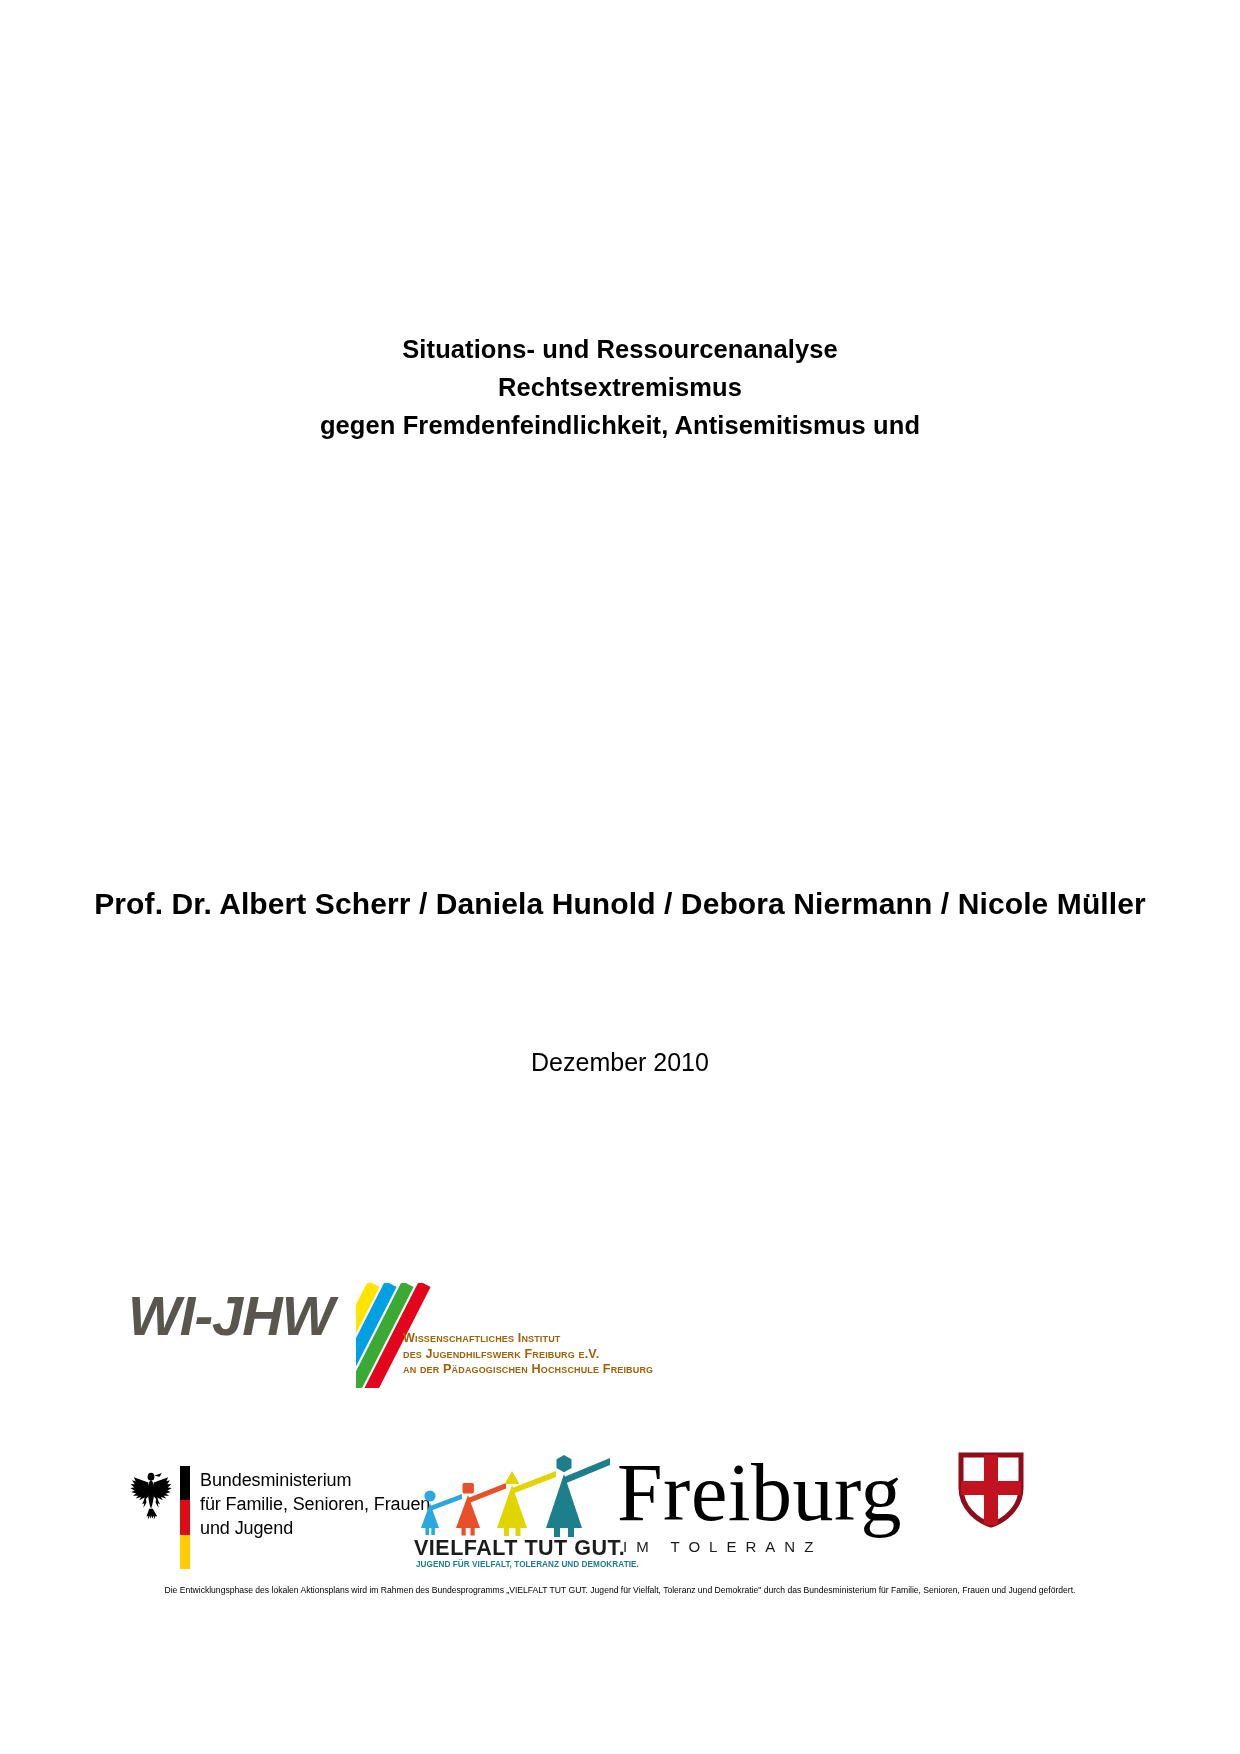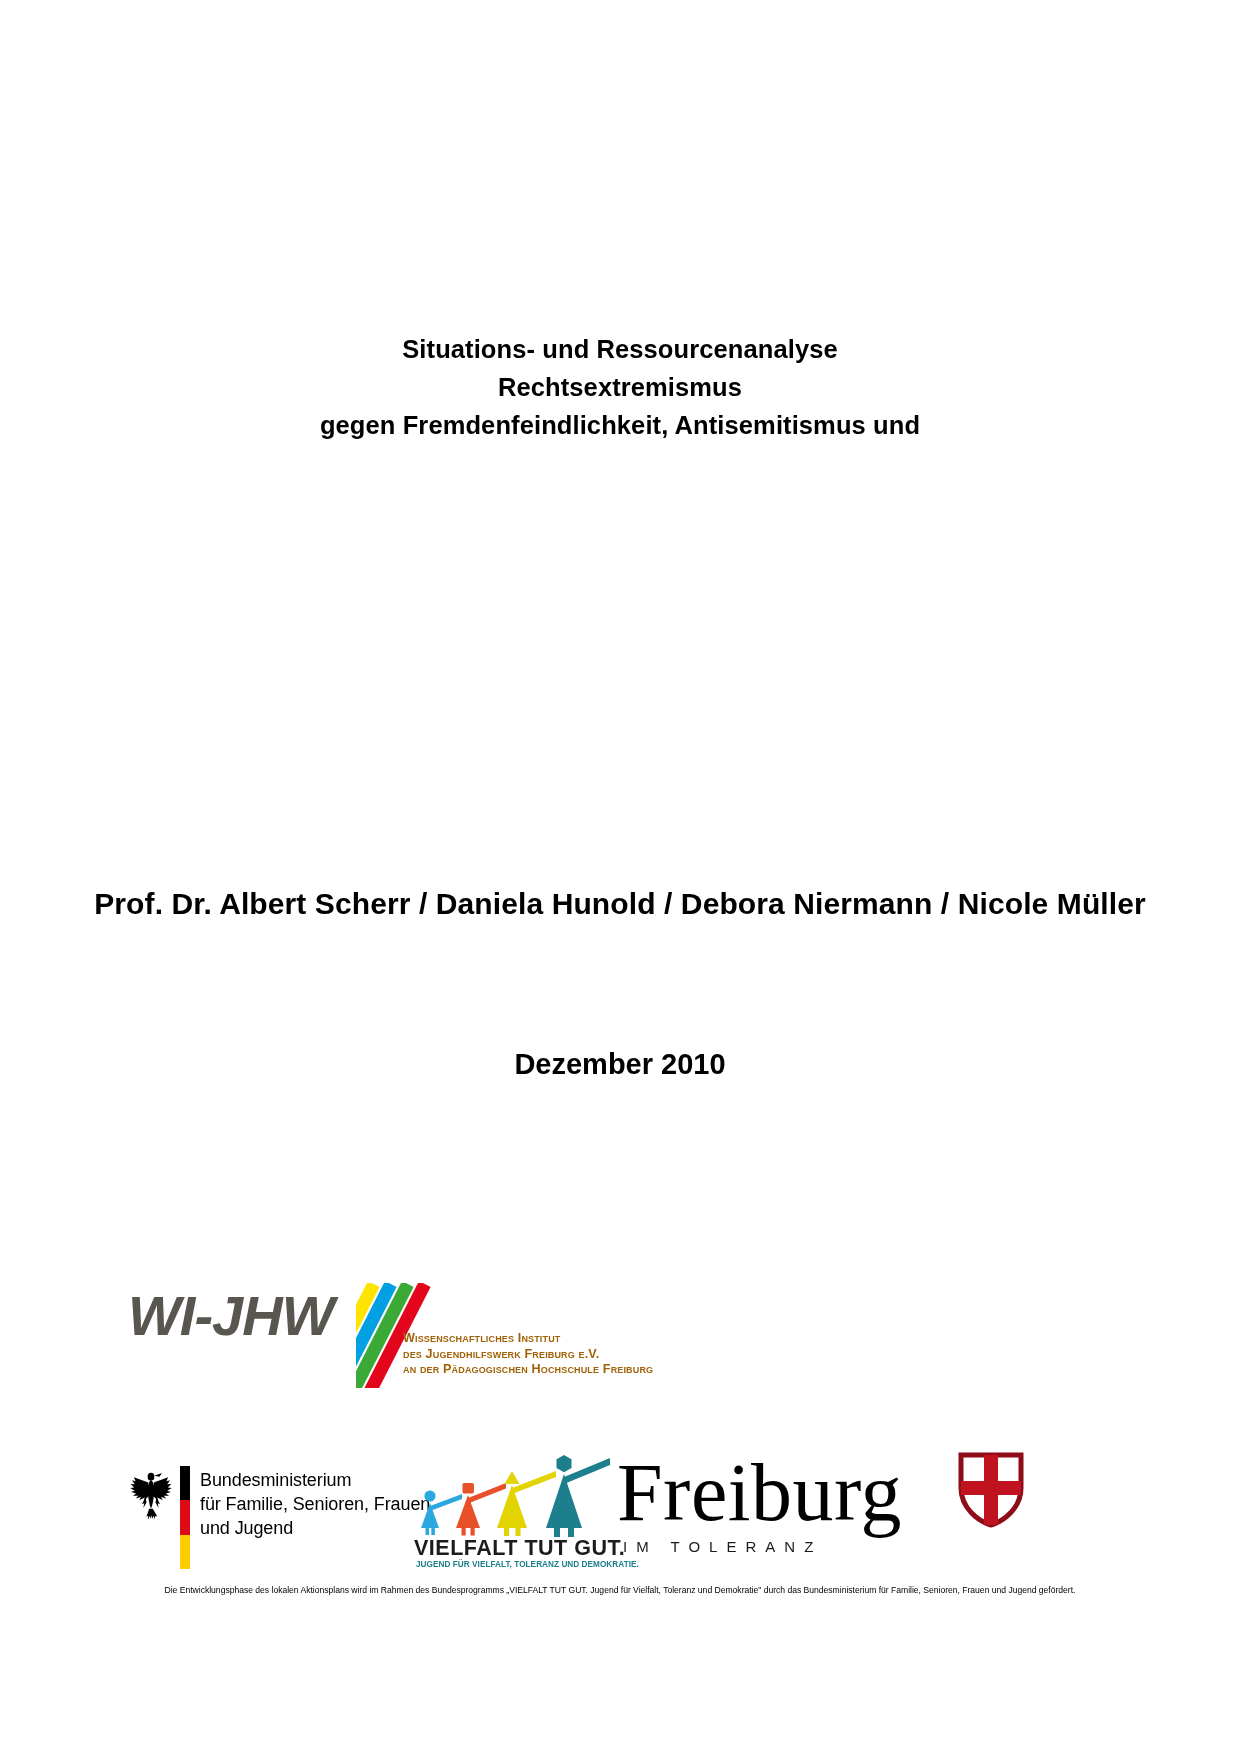--- a/index.html
+++ b/index.html
@@ -51,22 +51,22 @@
     margin-top: 32px;
   }
 
   
   .docdate {
     position: absolute;
     left: 0;
     right: 0;
     top: 1048px;
     text-align: center;
-    font-size: 29px;
-    font-weight: bold;
+    font-size: 25px;
+    font-weight: normal;
   }
 
   
   .wijhw {
     position: absolute;
     left: 128px;
     top: 1283px;
     width: 660px;
     height: 120px;
   }

